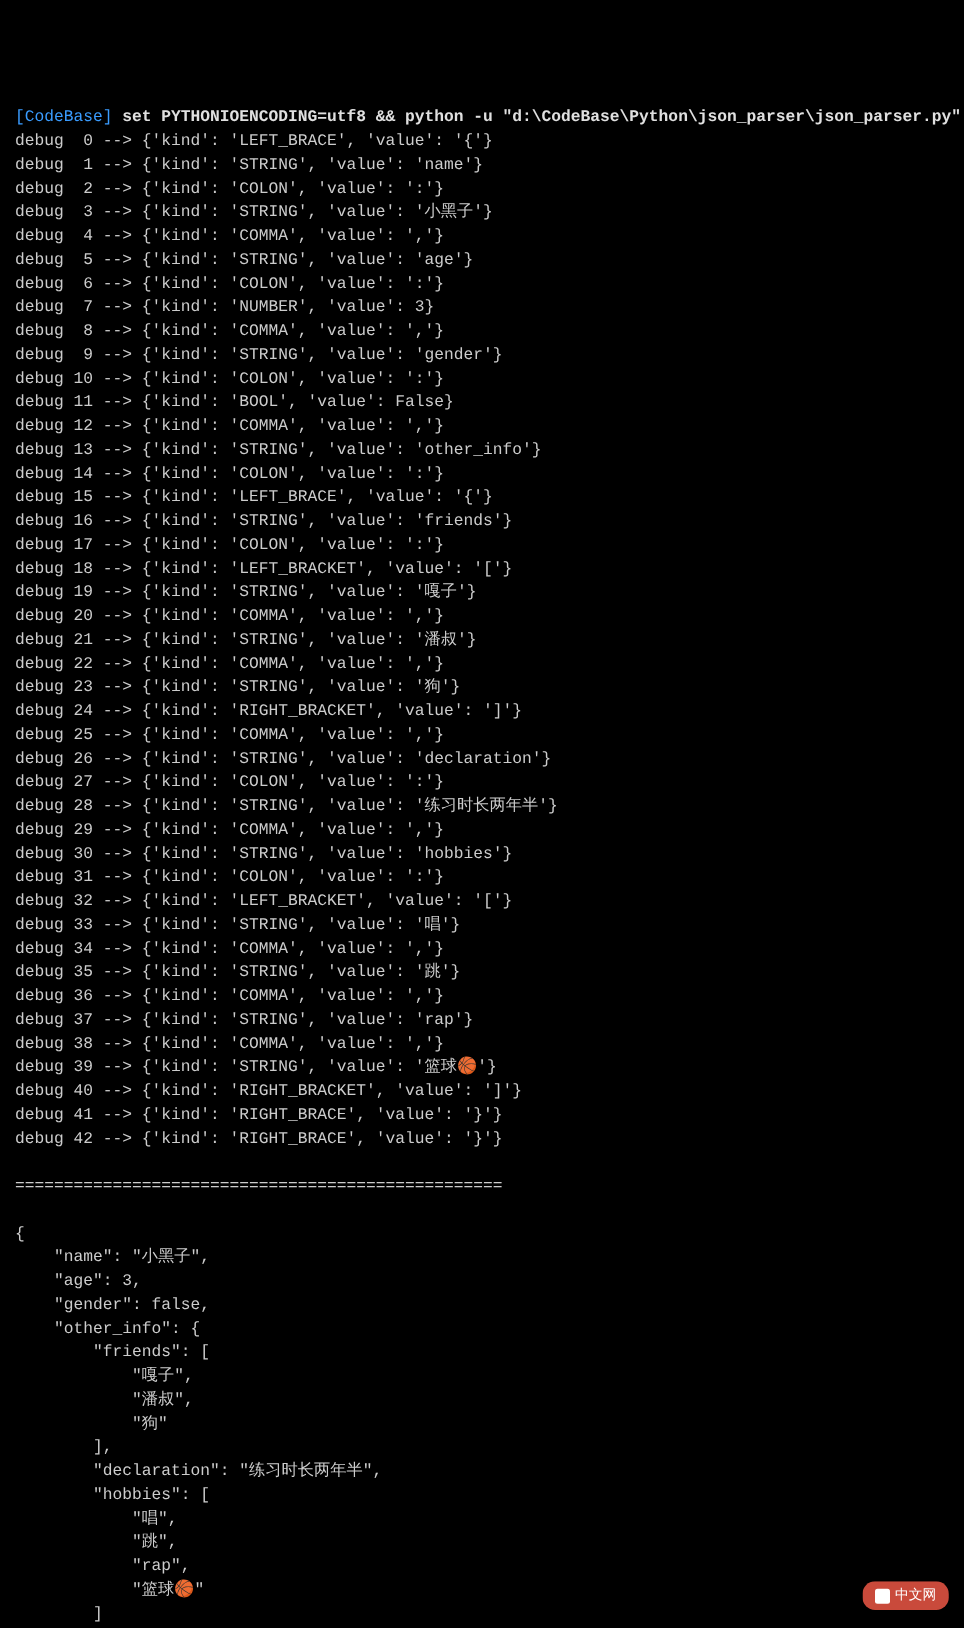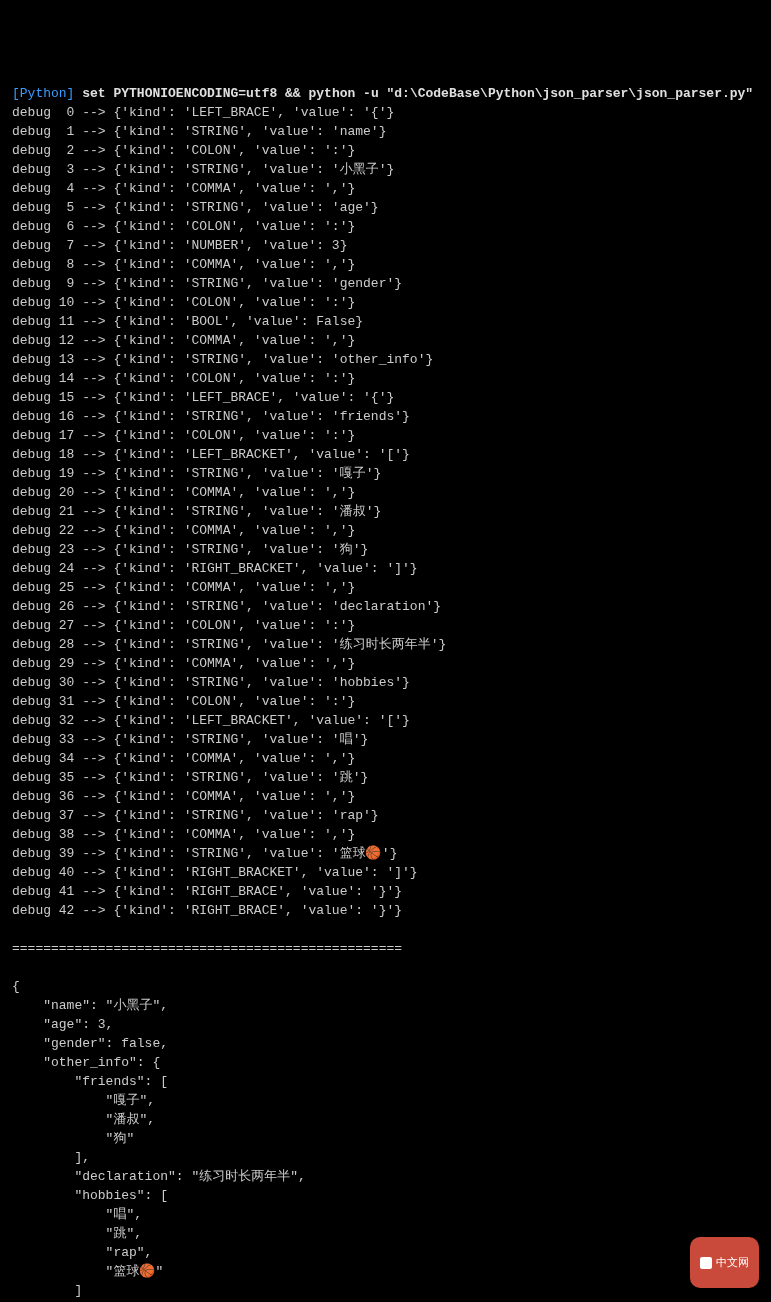--- a/index.html
+++ b/index.html
@@ -18,40 +18,40 @@
   .cmd { color: #e0e0e0; font-weight: bold; }
   .sep { color: #cccccc; }
   .watermark {
     position: fixed;
     right: 12px;
     bottom: 14px;
     background: #c94a3b;
     color: #ffffff;
     font-family: Liberation Sans, sans-serif;
     font-size: 11px;
-    padding: 16px 10px;
+    padding: 2px 10px;
     border-radius: 10px;
     display: flex;
     align-items: center;
     gap: 4px;
   }
   .watermark-icon {
     width: 12px;
     height: 12px;
     background: #ffffff;
     border-radius: 2px;
     display: inline-block;
   }
 </style>
 </head>
 <body>
 
 
 
-<div><span class="running">[Python]</span> <span class="cmd">set PYTHONIOENCODING=utf8 &amp;&amp; python -u "d:\CodeBase\Python\json_parser\json_parser.py"</span>
+<div><span class="running">[CodeBase]</span> <span class="cmd">set PYTHONIOENCODING=utf8 &amp;&amp; python -u "d:\CodeBase\Python\json_parser\json_parser.py"</span>
 <div id="debug-lines">debug  0 --&gt; {'kind': 'LEFT_BRACE', 'value': '{'}
 debug  1 --&gt; {'kind': 'STRING', 'value': 'name'}
 debug  2 --&gt; {'kind': 'COLON', 'value': ':'}
 debug  3 --&gt; {'kind': 'STRING', 'value': '小黑子'}
 debug  4 --&gt; {'kind': 'COMMA', 'value': ','}
 debug  5 --&gt; {'kind': 'STRING', 'value': 'age'}
 debug  6 --&gt; {'kind': 'COLON', 'value': ':'}
 debug  7 --&gt; {'kind': 'NUMBER', 'value': 3}
 debug  8 --&gt; {'kind': 'COMMA', 'value': ','}
 debug  9 --&gt; {'kind': 'STRING', 'value': 'gender'}

